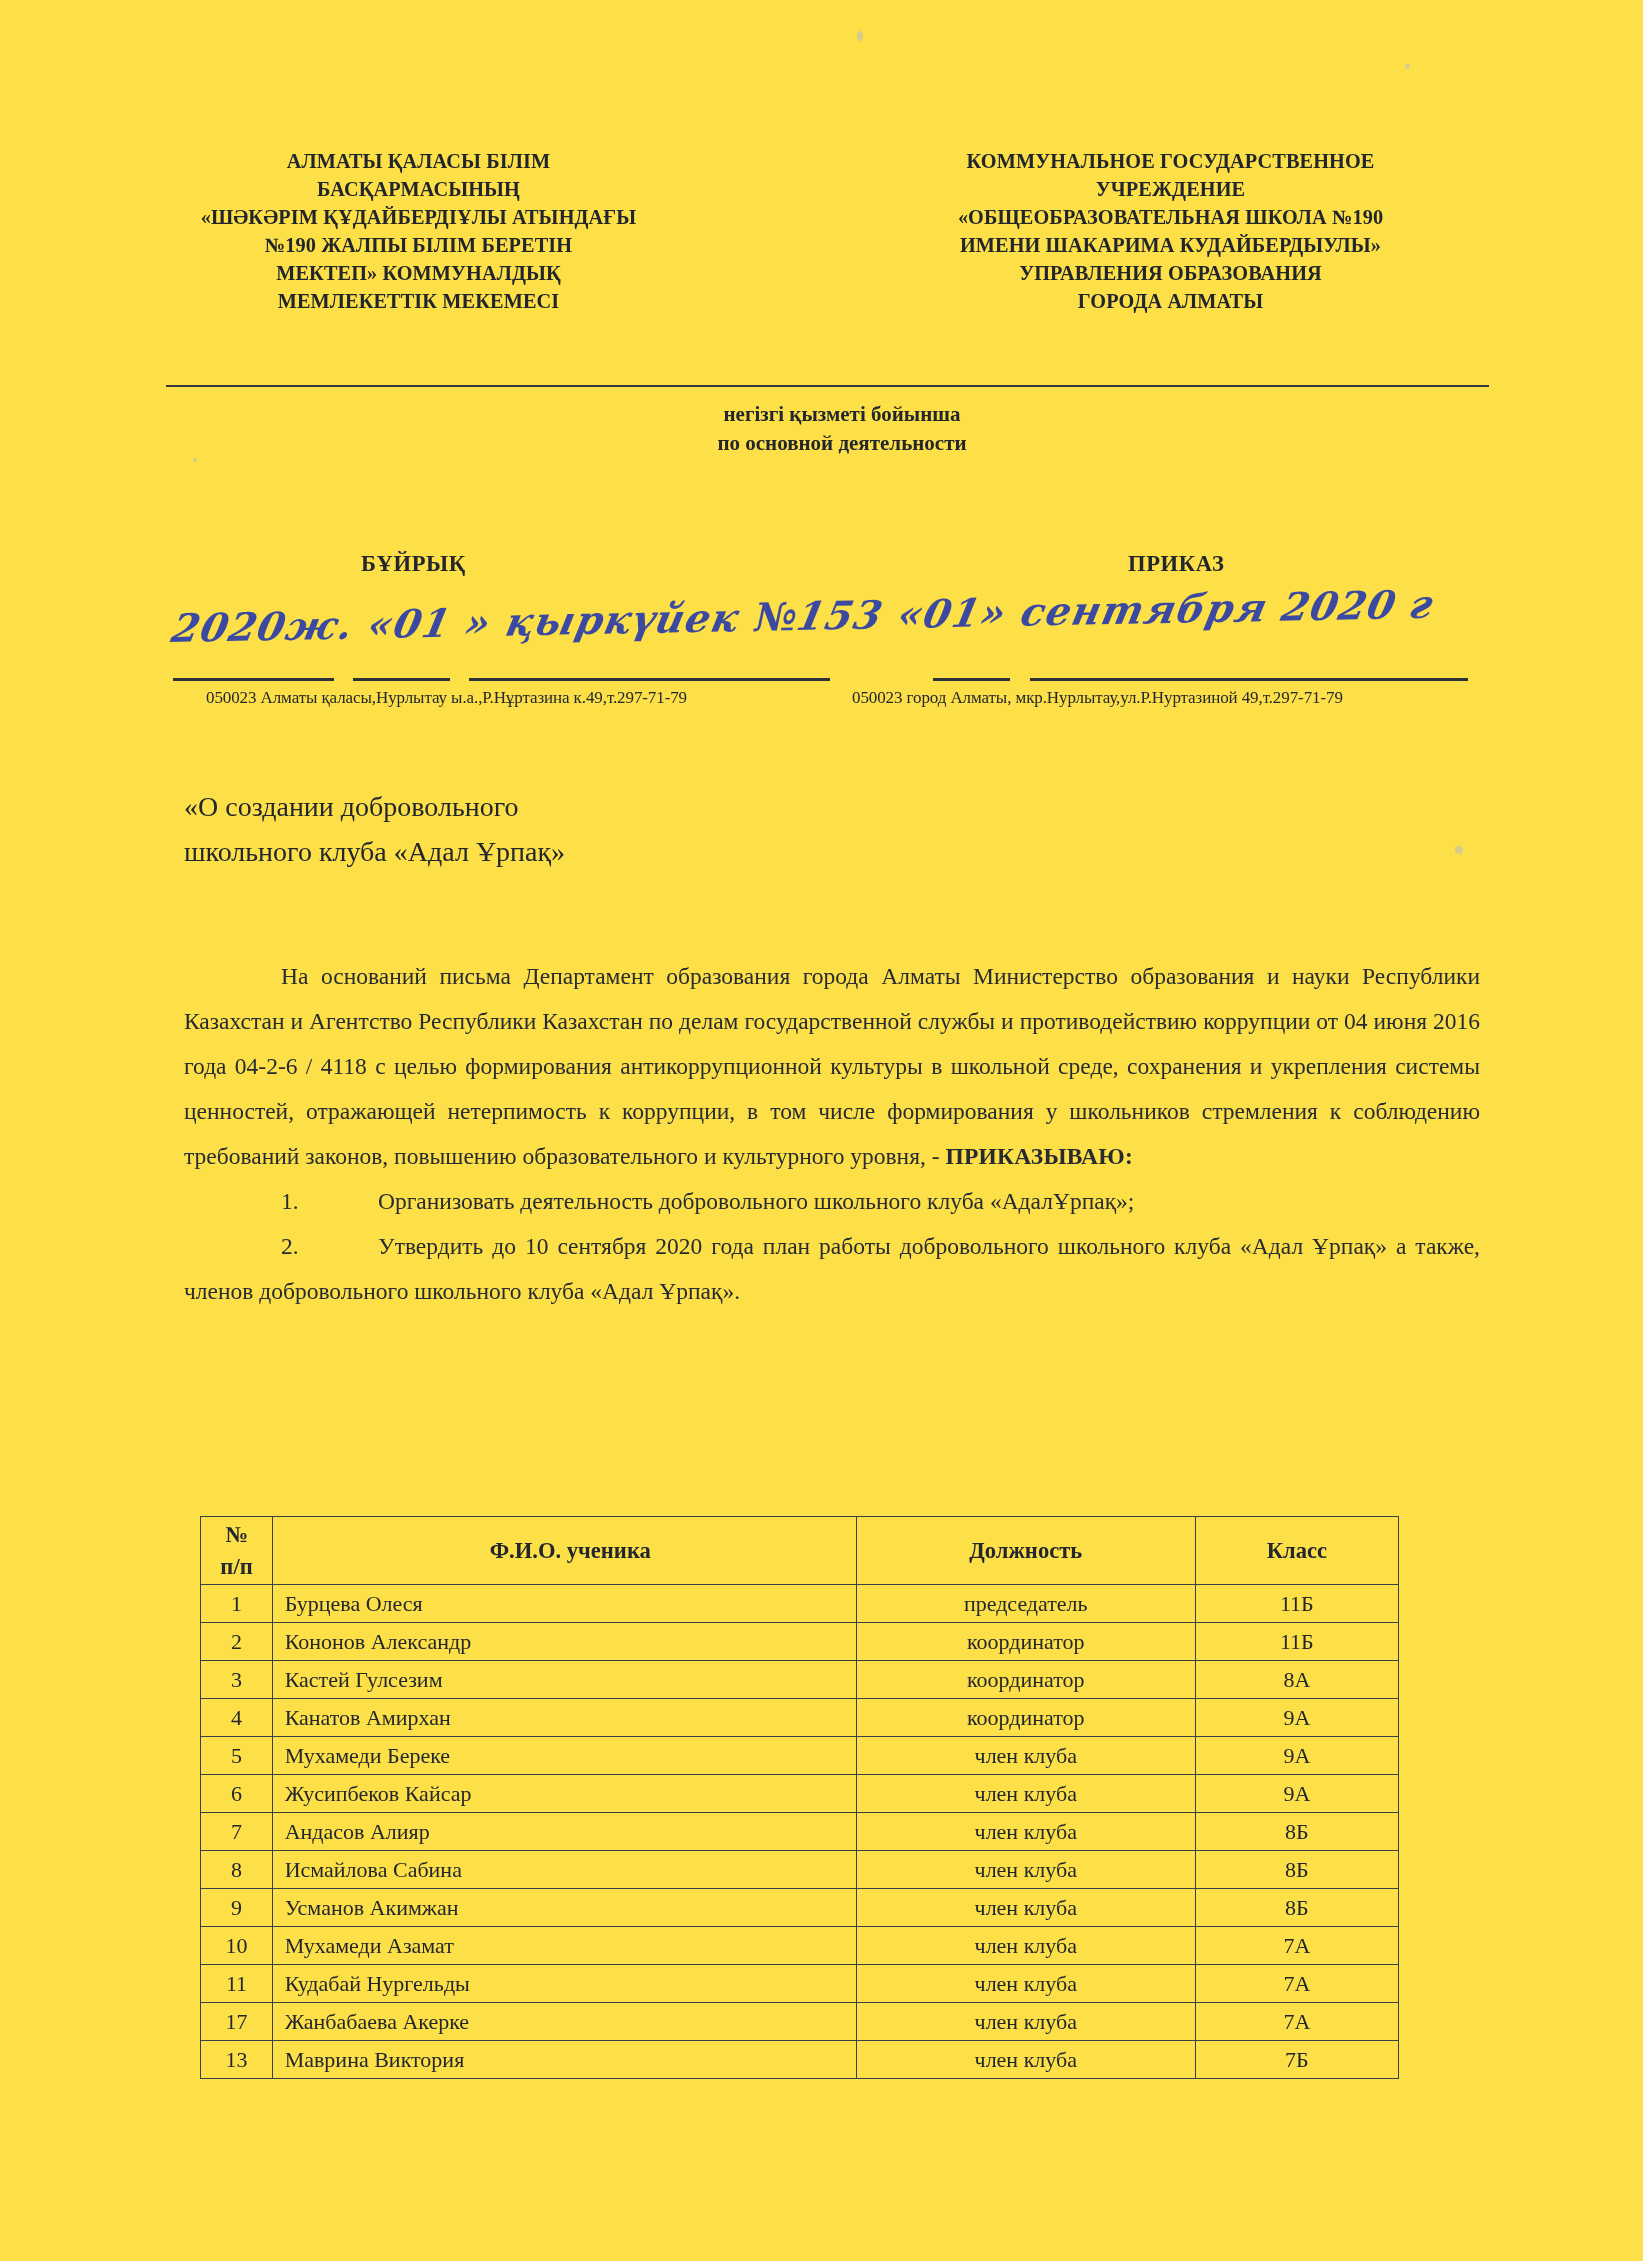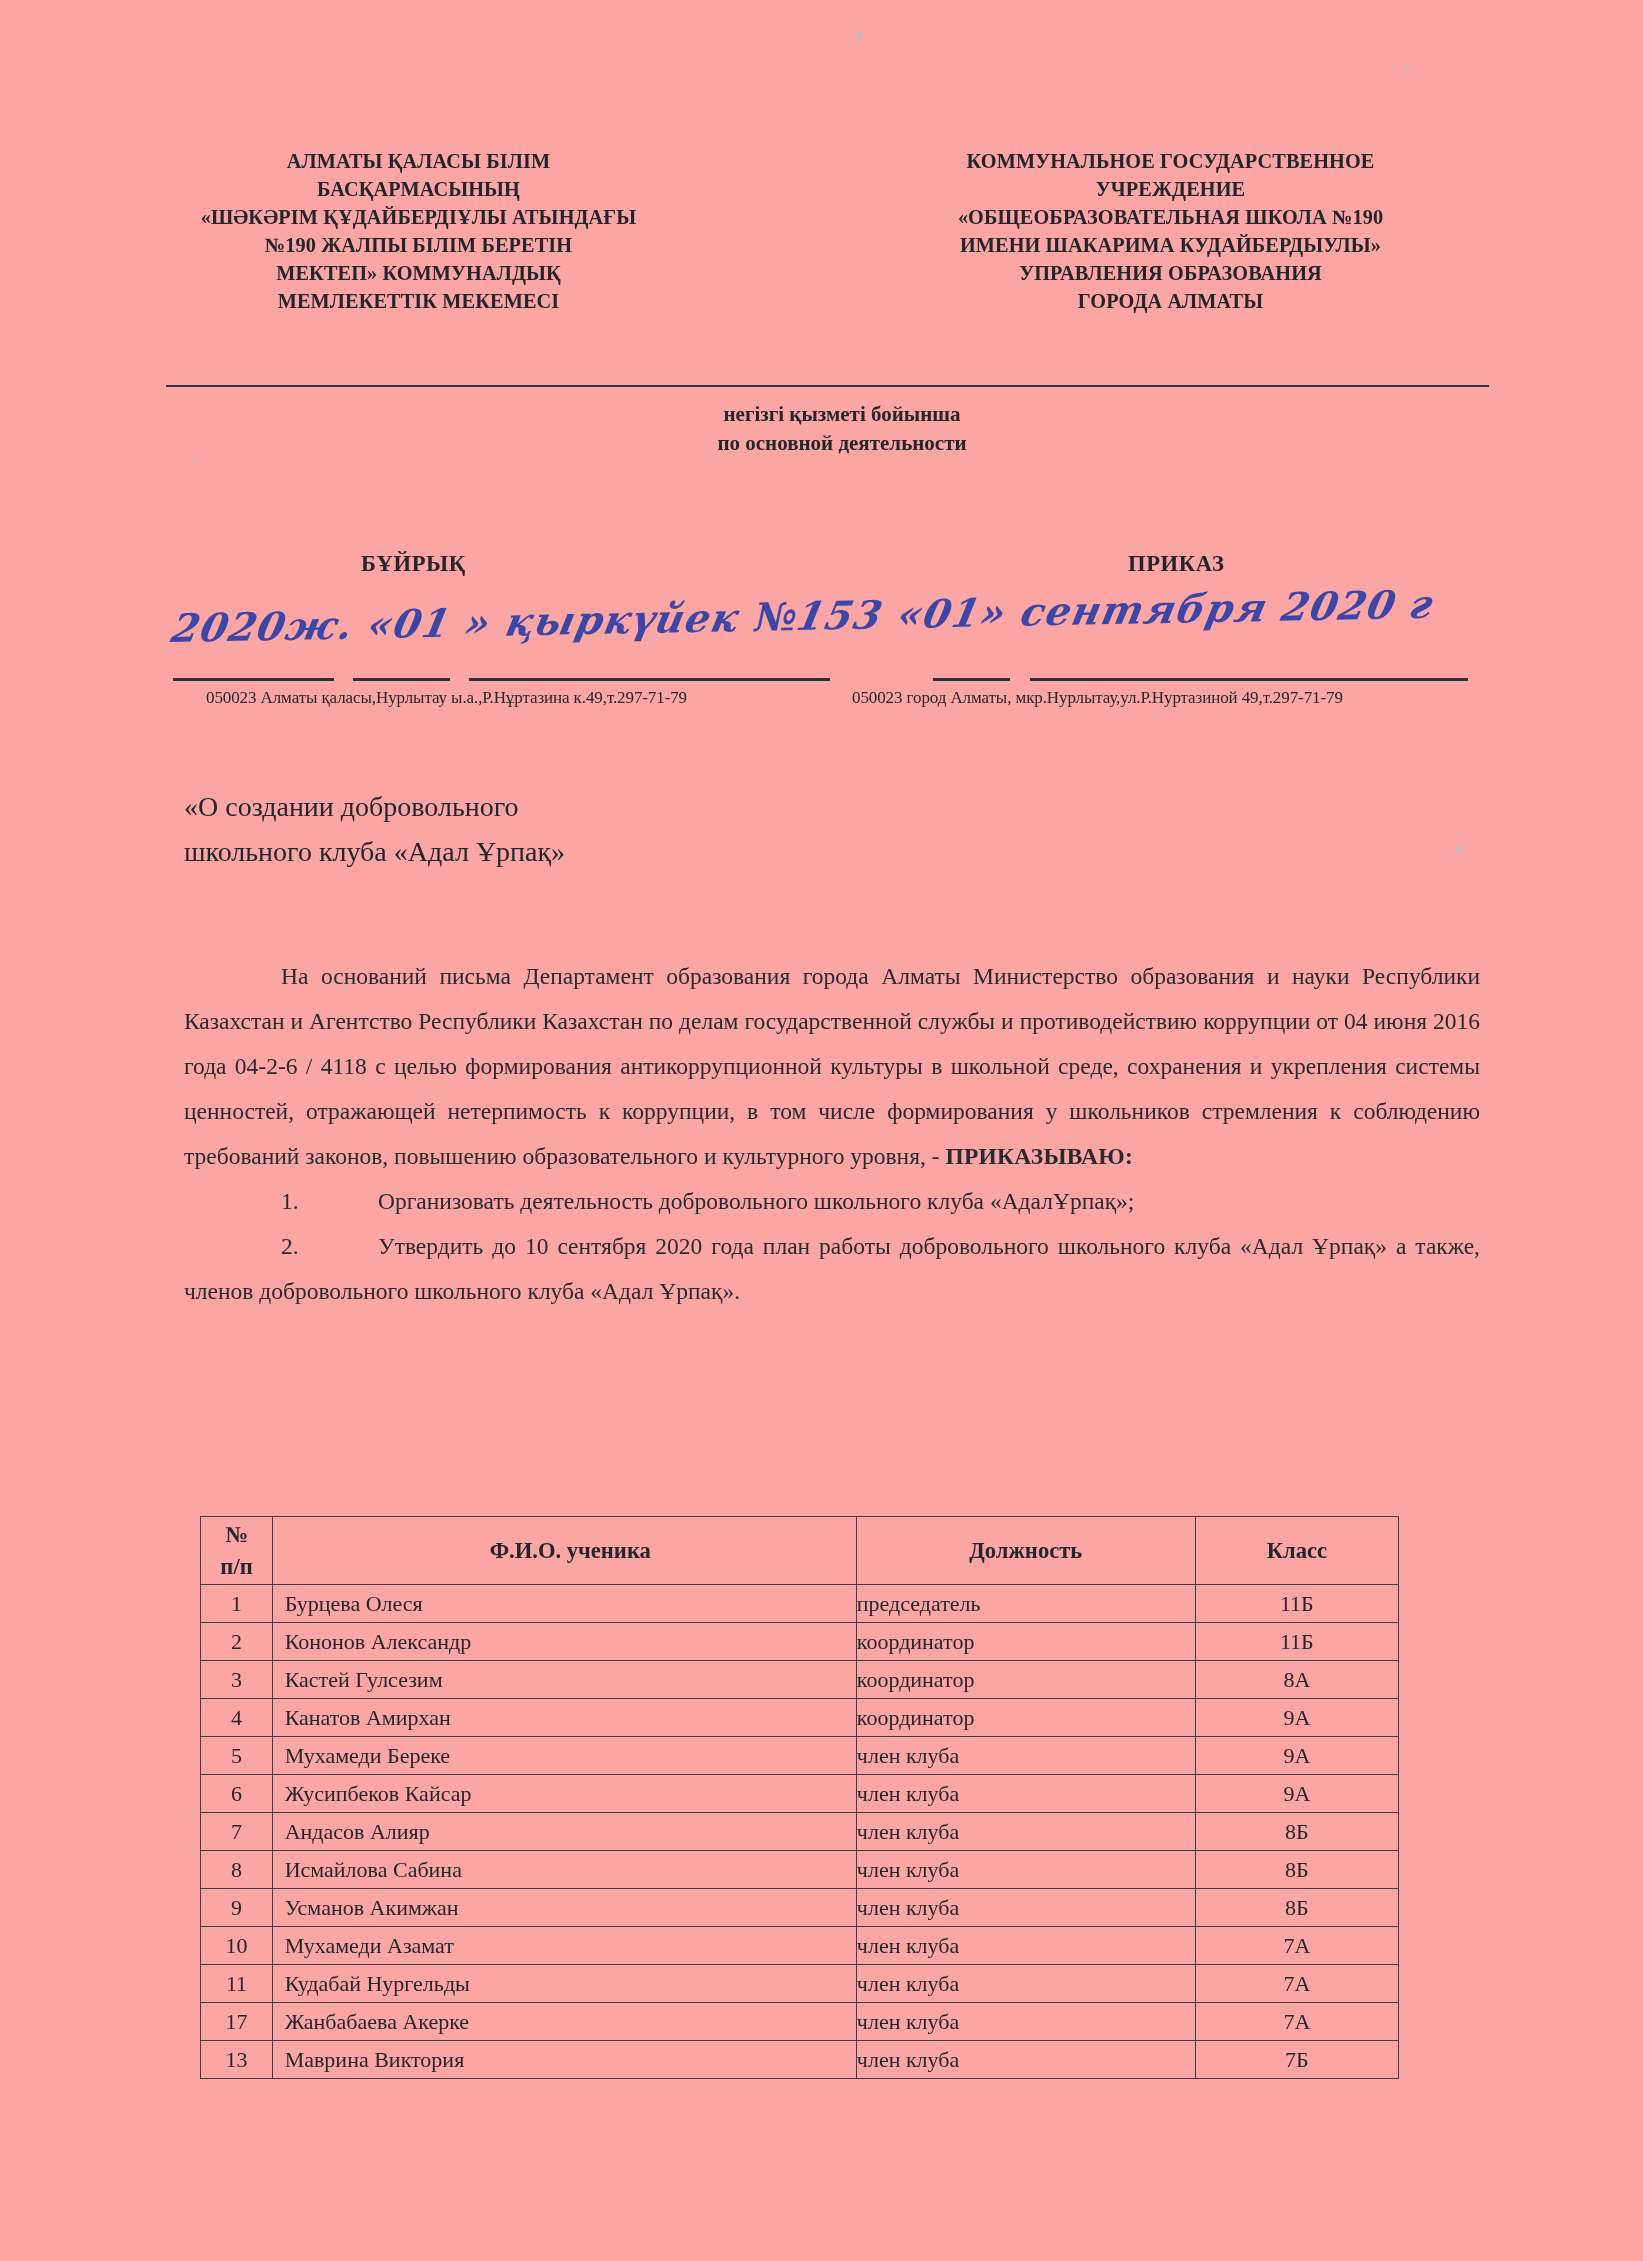--- a/index.html
+++ b/index.html
@@ -8,21 +8,21 @@
     background: #ffffff;
   }
   body {
     font-family: "Liberation Serif", "DejaVu Serif", serif;
     color: #1d2025;
   }
   .page {
     position: relative;
     width: 1644px;
     height: 2261px;
-    background: #fca5a5;
+    background: #fde047;
     overflow: hidden;
   }
 
   
   .speck {
     position: absolute;
     background: #b9bcc4;
     border-radius: 50%;
     opacity: .55;
   }
@@ -189,21 +189,21 @@
     vertical-align: middle;
     font-size: 22.6px;
   }
   table.roster th .hdr2 {
     display: block;
     line-height: 32px;
   }
   table.roster td { height: 37px; }
   .c-num { width: 72px; text-align: center; }
   .c-name { width: 580px; text-align: left; padding-left: 11.6px !important; }
-  .c-role { width: 342px; }
+  .c-role { width: 342px; text-align: center; }
   .c-class { width: 205px; text-align: center; }
 </style>
 </head>
 <body>
 
 <div class="page">
 
   <div class="speck" style="left:857px;top:31px;width:6.4px;height:10.3px;"></div>
   <div class="speck" style="left:1405px;top:64px;width:4.5px;height:4.5px;"></div>
   <div class="speck" style="left:193px;top:458px;width:3.9px;height:3.9px;"></div>

